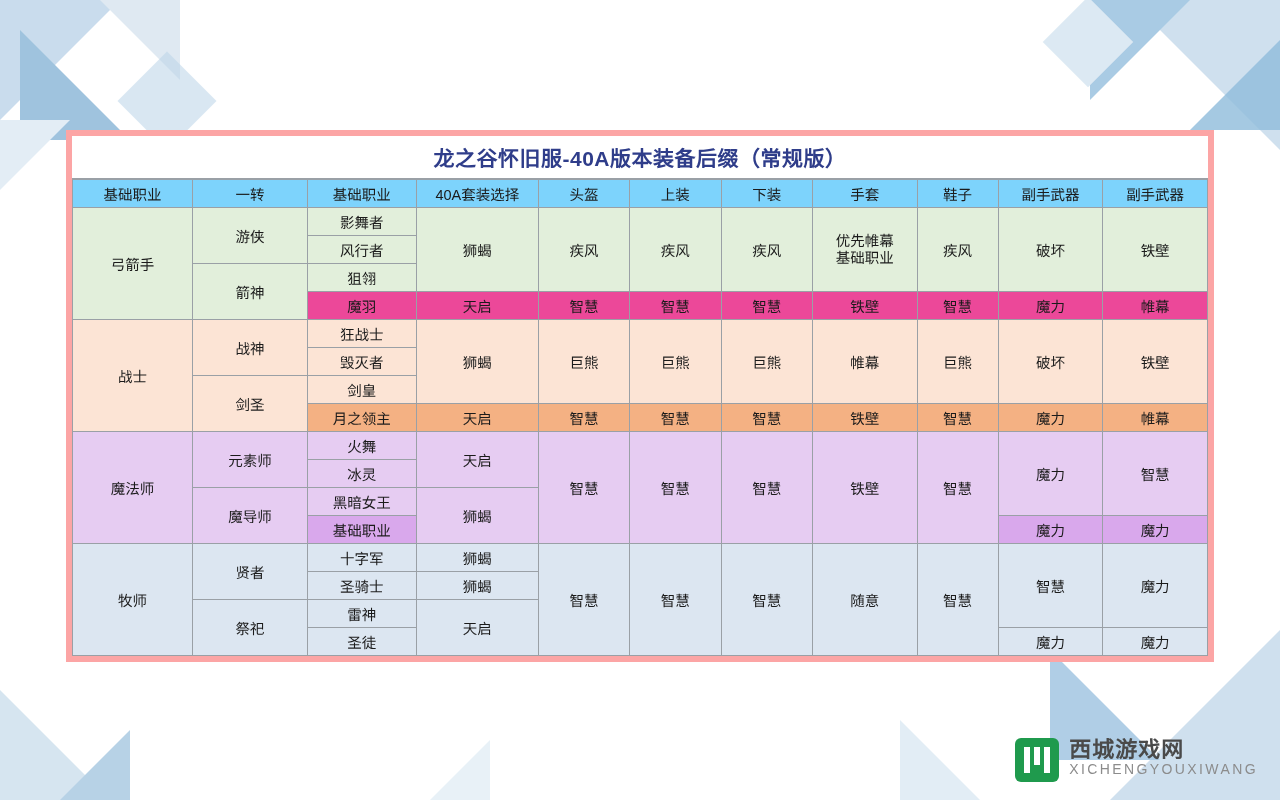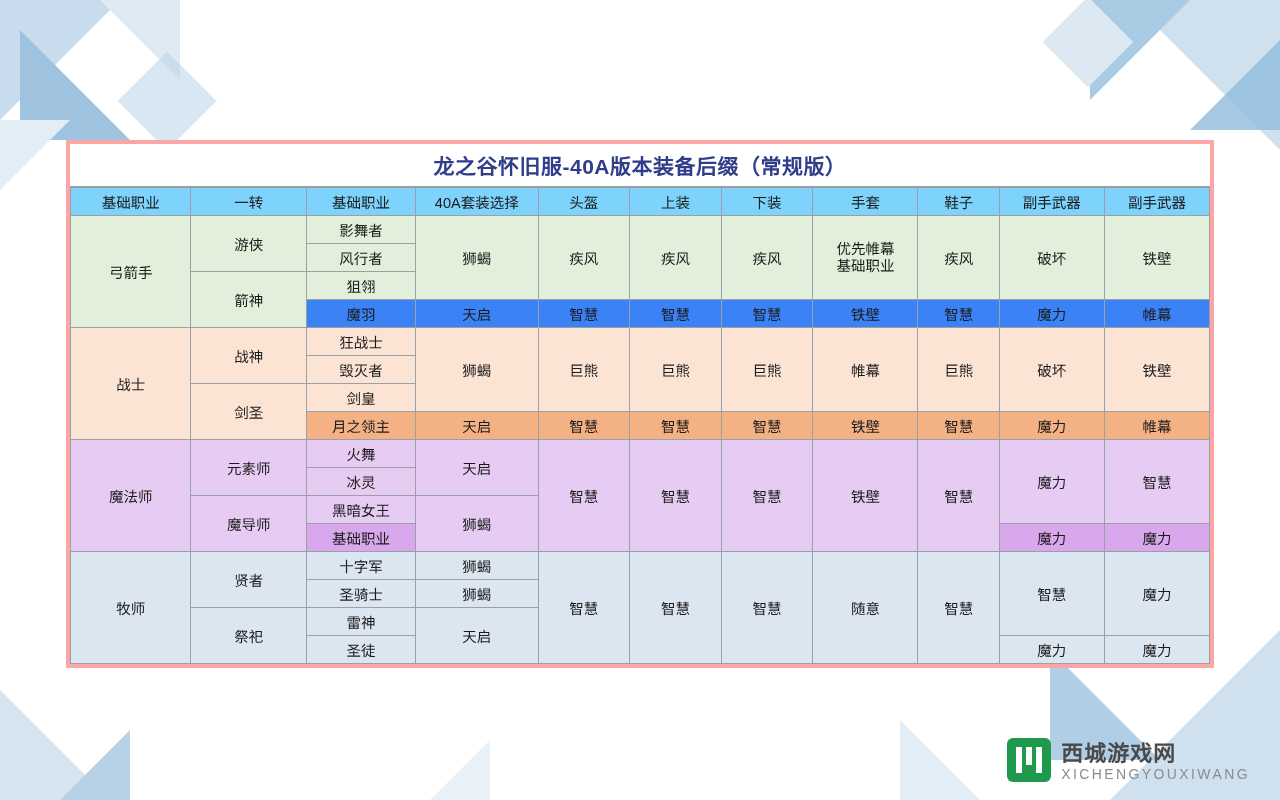--- a/index.html
+++ b/index.html
@@ -123,24 +123,24 @@
     left: 430px; bottom: 0;
     width: 0; height: 0;
     border-right: 60px solid #e8f1f7;
     border-top: 60px solid transparent;
   }
 
   
   .card {
     position: absolute;
     left: 66px;
-    top: 140px;
+    top: 130px;
     width: 1148px;
     background: #ffffff;
-    border: 4px solid #fca5a5;
+    border: 6px solid #fca5a5;
     box-sizing: border-box;
   }
   .title-bar {
     height: 42px;
     display: flex;
     align-items: center;
     justify-content: center;
     border-bottom: 1px solid #9aa0a6;
     background: #ffffff;
   }
@@ -181,36 +181,36 @@
   col.c4 { width: 89px; }
   col.c5 { width: 89px; }
   col.c6 { width: 89px; }
   col.c7 { width: 102px; }
   col.c8 { width: 79px; }
   col.c9 { width: 102px; }
   col.c10 { width: 102px; }
 
   
   .archer       { background: #e2efdb; }
-  .archer-dark  { background: #3b82f6; }
+  .archer-dark  { background: #ec4899; }
   .warrior      { background: #fce4d5; }
   .warrior-dark { background: #f4b183; padding-left: 20px; }
   .mage         { background: #e6ccf2; }
   .mage-dark    { background: #d9a8ec; }
   .cleric       { background: #dce6f1; }
 
   .two-line { line-height: 1.15; }
 
   
   .watermark {
     position: absolute;
-    right: 30px;
+    right: 22px;
     bottom: 18px;
     display: flex;
-    align-items: flex-end;
+    align-items: flex-start;
     gap: 10px;
   }
   .wm-logo {
     width: 44px;
     height: 44px;
     background: #1f9a4d;
     border-radius: 6px;
     position: relative;
   }
   .wm-logo::before {

